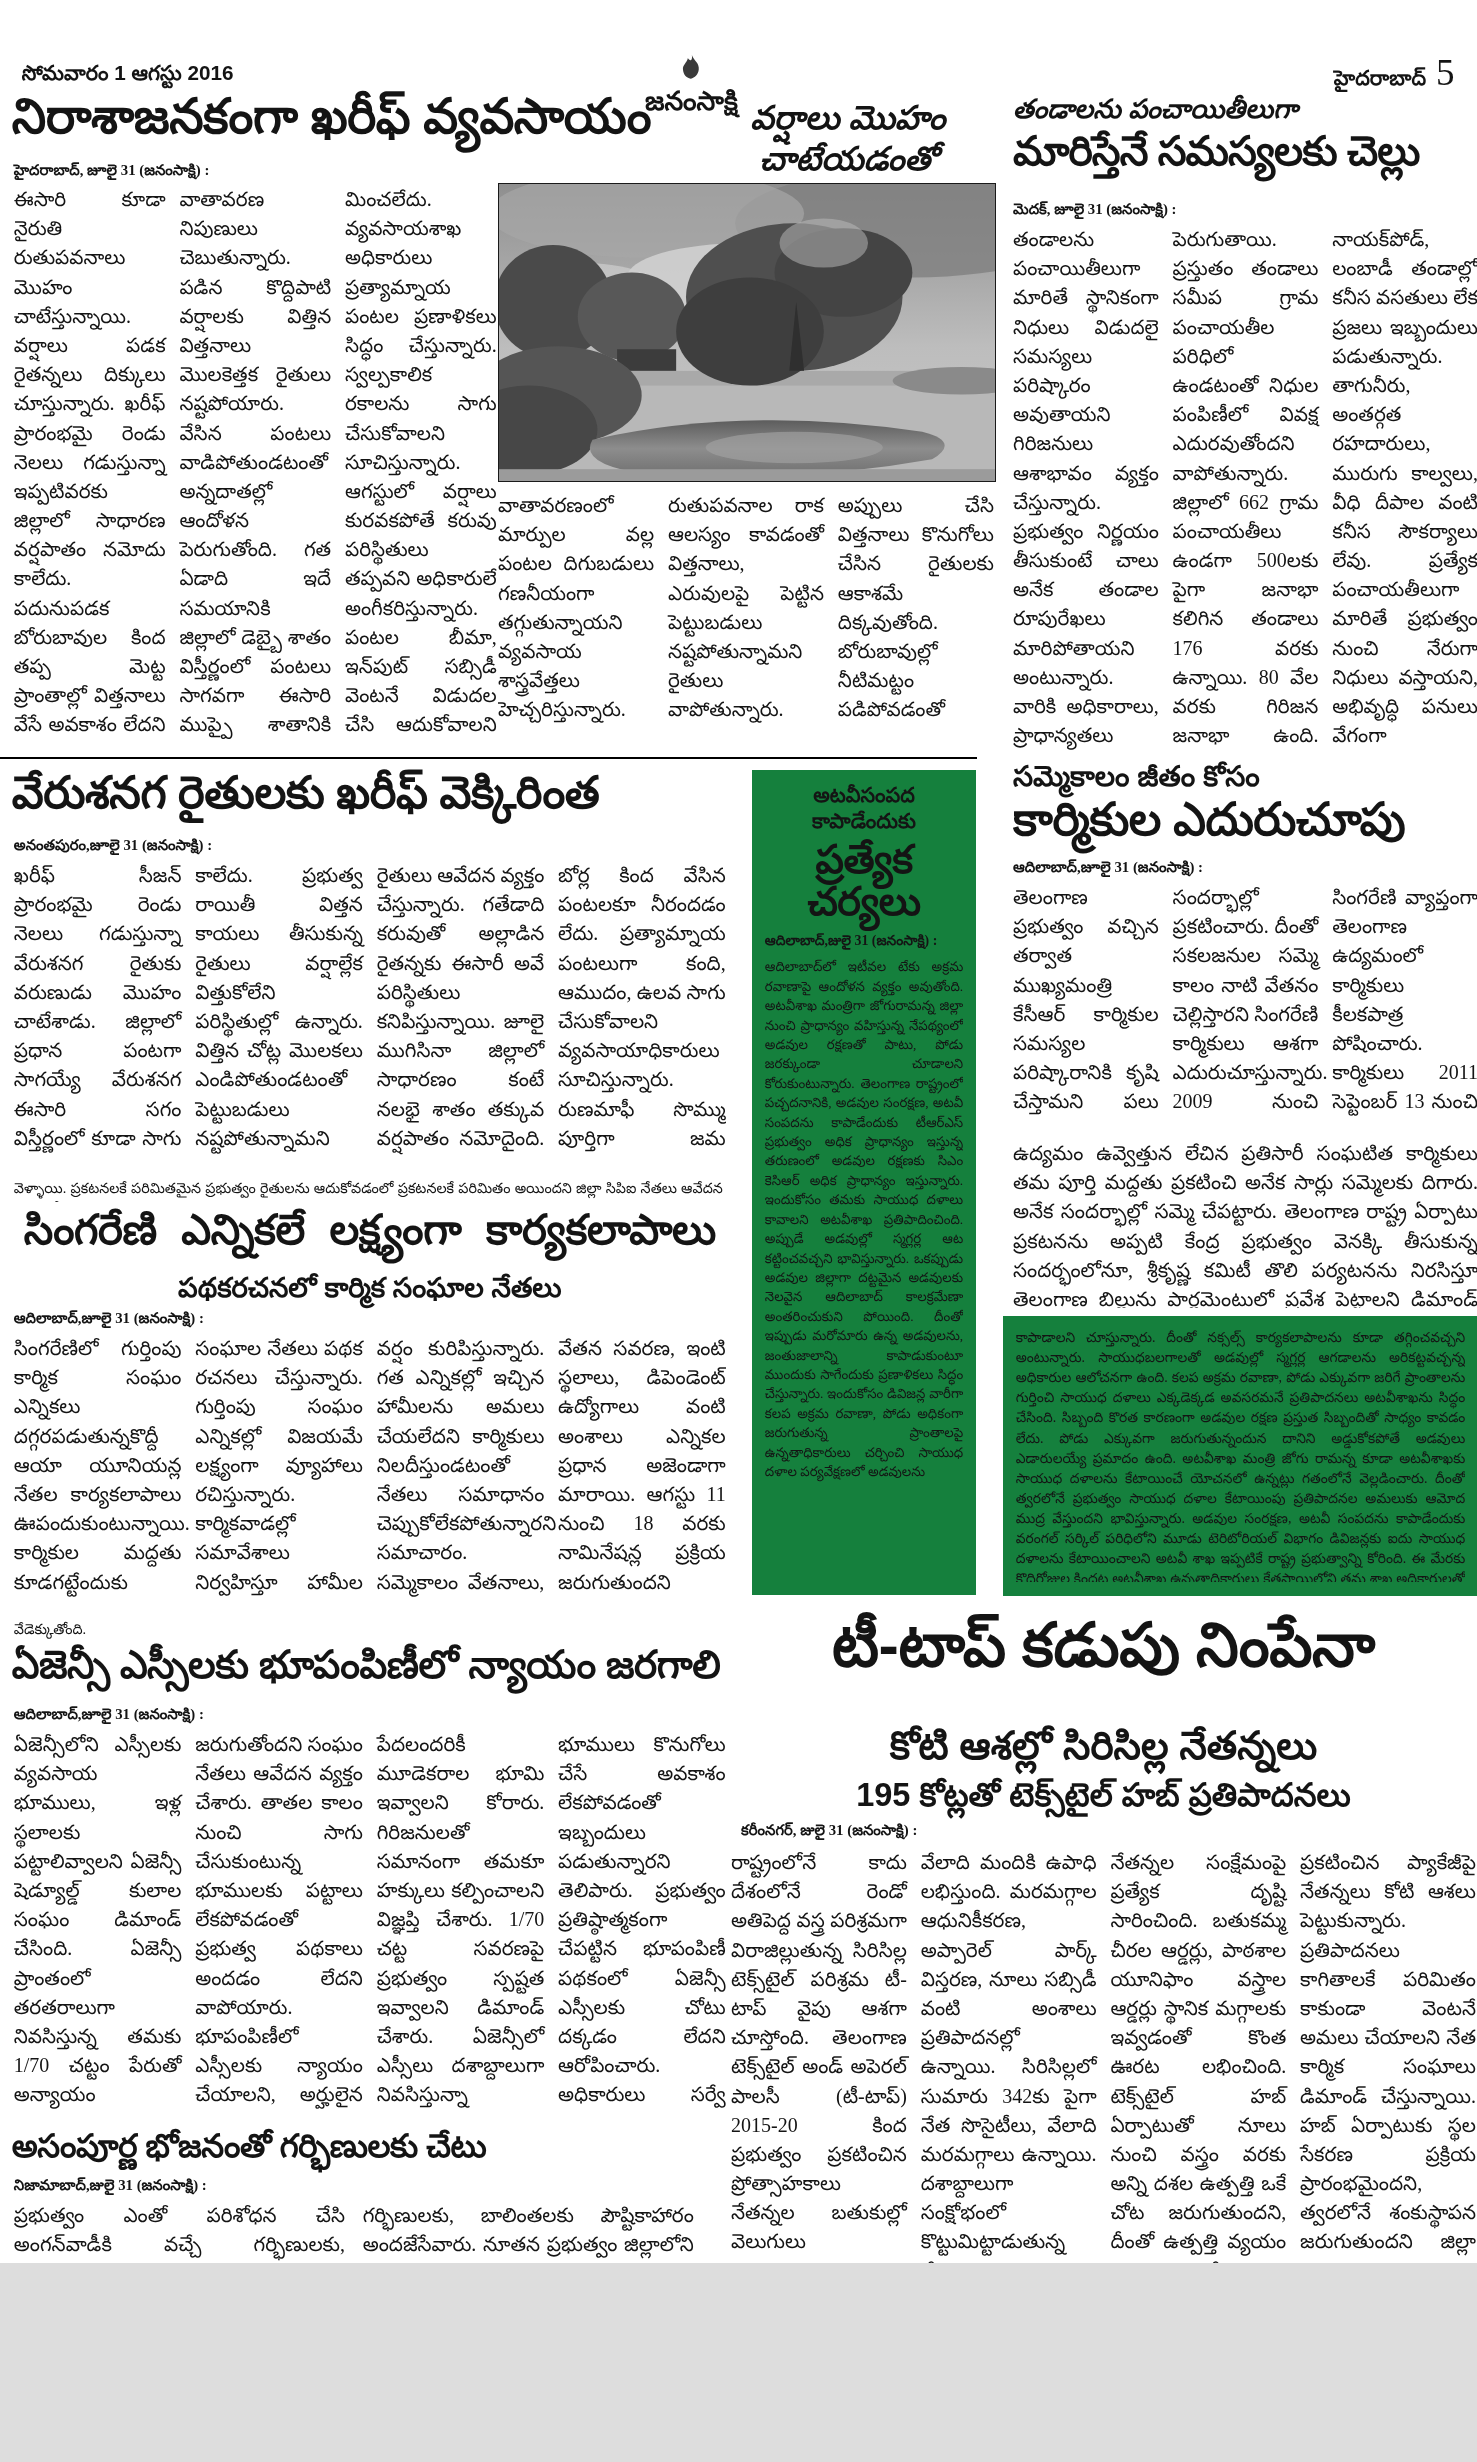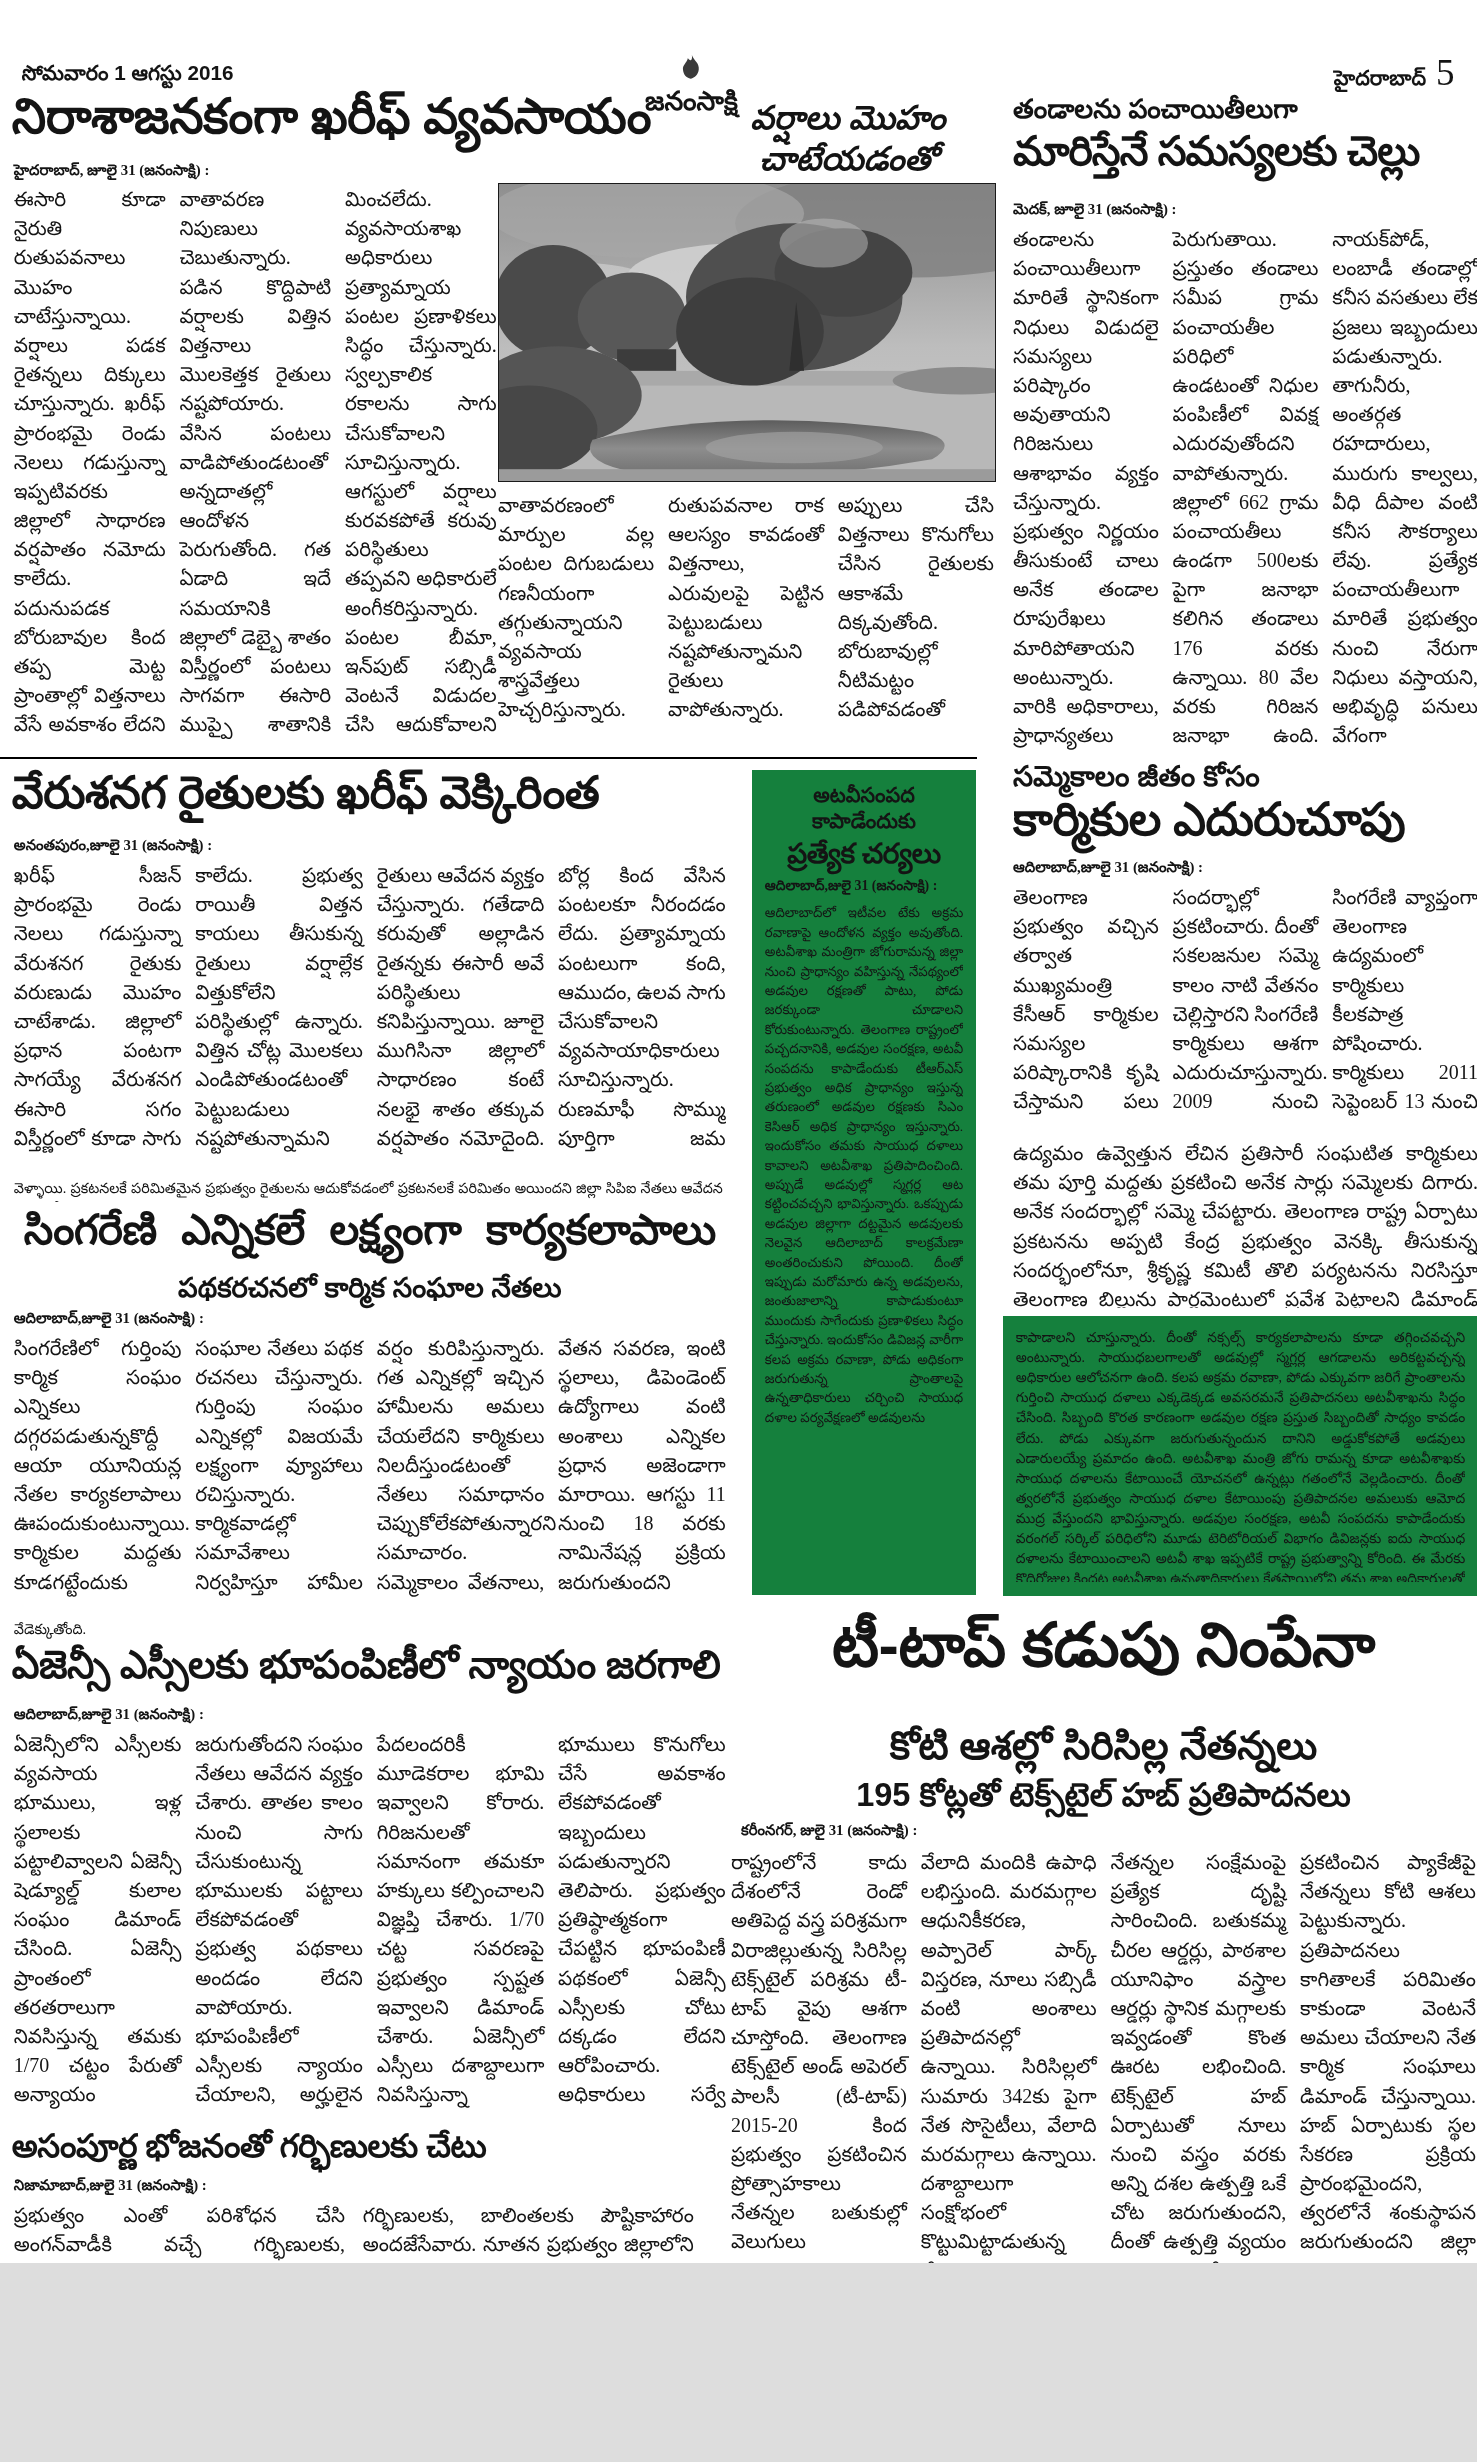--- a/index.html
+++ b/index.html
@@ -92,35 +92,35 @@
       <ellipse cx="30" cy="250" rx="70" ry="45" fill="#474747"></ellipse>
 
       <path d="M95 260 Q250 225 430 252 Q470 262 440 280 Q300 305 150 295 Q80 285 95 260 Z" fill="url(#water)"></path>
       <ellipse cx="300" cy="268" rx="90" ry="16" fill="#9f9f9f" opacity="0.7"></ellipse>
 
       <rect x="0" y="290" width="504" height="12" fill="#9b9b9b"></rect>
     </svg>
   </div>
   <div class="abs body cols3" style="left:498px;top:491px;width:496px;height:262px;">వాతావరణంలో మార్పుల వల్ల పంటల దిగుబడులు గణనీయంగా తగ్గుతున్నాయని వ్యవసాయ శాస్త్రవేత్తలు హెచ్చరిస్తున్నారు. రుతుపవనాల రాక ఆలస్యం కావడంతో విత్తనాలు, ఎరువులపై పెట్టిన పెట్టుబడులు నష్టపోతున్నామని రైతులు వాపోతున్నారు. అప్పులు చేసి విత్తనాలు కొనుగోలు చేసిన రైతులకు ఆకాశమే దిక్కవుతోంది. బోరుబావుల్లో నీటిమట్టం పడిపోవడంతో ఆరుతడి పంటలకూ నీరందడం లేదు. ప్రభుత్వం పంటల బీమా పరిహారం, ఇన్‌పుట్ సబ్సిడీని వెంటనే విడుదల చేయాలని రైతు సంఘాల నేతలు కోరుతున్నారు. ఆగస్టు తొలివారంలో వర్షాలు కురిసే అవకాశం ఉందని వాతావరణ శాఖ అంచనా వేస్తోంది.</div>
 
-  <div class="abs kicker" style="left:1013px;top:94px;font-size:26.6px;">తండాలను పంచాయితీలుగా</div>
+  <div class="abs kicker" style="left:1013px;top:94px;font-size:26.6px;font-style:italic;">తండాలను పంచాయితీలుగా</div>
   <div class="abs hl" style="left:1013px;top:130px;font-size:41px;letter-spacing:-1px;">మారిస్తేనే సమస్యలకు చెల్లు</div>
   <div class="abs dateline" style="left:1013px;top:201px;">మెదక్, జూలై 31 (జనంసాక్షి) :</div>
   <div class="abs body cols3" style="left:1013px;top:225px;width:465px;height:528px;">తండాలను పంచాయితీలుగా మారితే స్థానికంగా నిధులు విడుదలై సమస్యలు పరిష్కారం అవుతాయని గిరిజనులు ఆశాభావం వ్యక్తం చేస్తున్నారు. ప్రభుత్వం నిర్ణయం తీసుకుంటే చాలు అనేక తండాల రూపురేఖలు మారిపోతాయని అంటున్నారు. వారికి అధికారాలు, ప్రాధాన్యతలు పెరుగుతాయి. ప్రస్తుతం తండాలు సమీప గ్రామ పంచాయతీల పరిధిలో ఉండటంతో నిధుల పంపిణీలో వివక్ష ఎదురవుతోందని వాపోతున్నారు. జిల్లాలో 662 గ్రామ పంచాయతీలు ఉండగా 500లకు పైగా జనాభా కలిగిన తండాలు 176 వరకు ఉన్నాయి. 80 వేల వరకు గిరిజన జనాభా ఉంది. నాయక్‌పోడ్, లంబాడీ తండాల్లో కనీస వసతులు లేక ప్రజలు ఇబ్బందులు పడుతున్నారు. తాగునీరు, అంతర్గత రహదారులు, మురుగు కాల్వలు, వీధి దీపాల వంటి కనీస సౌకర్యాలు లేవు. ప్రత్యేక పంచాయతీలుగా మారితే ప్రభుత్వం నుంచి నేరుగా నిధులు వస్తాయని, అభివృద్ధి పనులు వేగంగా జరుగుతాయని తండావాసులు చెబుతున్నారు. మేజర్ గ్రామ పంచాయతీల్లో 52 వరకు, మైనర్ పంచాయతీల్లో 62 నుంచి 12 వరకు తండాలు ఉన్నాయి. కొత్త పంచాయతీల ఏర్పాటుపై ప్రభుత్వం త్వరలో నిర్ణయం తీసుకుంటుందని జిల్లా అధికారులు చెబుతున్నారు. తండాలను పంచాయతీలుగా మారుస్తామని సిఎం కెసిఆర్ గతంలోనే ప్రకటించారు. ఆ హామీ అమలుపై తండావాసులు కోటి ఆశలతో ఎదురుచూస్తున్నారు.</div>
 
   <div class="abs rule" style="left:0;top:757px;width:977px;"></div>
 
   <div class="abs hl" style="left:11.8px;top:770px;font-size:45px;">వేరుశనగ రైతులకు ఖరీఫ్ వెక్కిరింత</div>
   <div class="abs dateline" style="left:13.8px;top:837px;">అనంతపురం,జూలై 31 (జనంసాక్షి) :</div>
   <div class="abs body cols4" style="left:13.8px;top:861px;width:712px;height:311px;">ఖరీఫ్ సీజన్ ప్రారంభమై రెండు నెలలు గడుస్తున్నా వేరుశనగ రైతుకు వరుణుడు మొహం చాటేశాడు. జిల్లాలో ప్రధాన పంటగా సాగయ్యే వేరుశనగ ఈసారి సగం విస్తీర్ణంలో కూడా సాగు కాలేదు. ప్రభుత్వ రాయితీ విత్తన కాయలు తీసుకున్న రైతులు వర్షాల్లేక విత్తుకోలేని పరిస్థితుల్లో ఉన్నారు. విత్తిన చోట్ల మొలకలు ఎండిపోతుండటంతో పెట్టుబడులు నష్టపోతున్నామని రైతులు ఆవేదన వ్యక్తం చేస్తున్నారు. గతేడాది కరువుతో అల్లాడిన రైతన్నకు ఈసారీ అవే పరిస్థితులు కనిపిస్తున్నాయి. జూలై ముగిసినా జిల్లాలో సాధారణం కంటే నలభై శాతం తక్కువ వర్షపాతం నమోదైంది. బోర్ల కింద వేసిన పంటలకూ నీరందడం లేదు. ప్రత్యామ్నాయ పంటలుగా కంది, ఆముదం, ఉలవ సాగు చేసుకోవాలని వ్యవసాయాధికారులు సూచిస్తున్నారు. రుణమాఫీ సొమ్ము పూర్తిగా జమ కాకపోవడంతో కొత్త రుణాలు పుట్టడం లేదని రైతులు వాపోతున్నారు. పంటల బీమా ప్రీమియం గడువు పెంచాలని, ఇన్‌పుట్ సబ్సిడీ వెంటనే ఇవ్వాలని రైతు సంఘాలు డిమాండ్ చేస్తున్నాయి. కరువు మండలాలుగా ప్రకటించి ఆదుకోవాలన్న విజ్ఞప్తులు అరణ్యరోదనగానే మిగిలి</div>
   <div class="abs closing" style="left:13.8px;top:1178px;width:709px;height:23.6px;">వెళ్ళాయి. ప్రకటనలకే పరిమితమైన ప్రభుత్వం రైతులను ఆదుకోవడంలో ప్రకటనలకే పరిమితం అయిందని జిల్లా సిపిఐ నేతలు ఆవేదన వ్యక్తం చేశారు.</div>
 
   <div class="abs graybox" style="left:752px;top:770px;width:224px;height:825px;">
     <div class="subhead" style="font-size:20.7px;">అటవీసంపద కాపాడేందుకు</div>
-    <div class="hl center" style="font-size:28px;margin:5.9px 0 9.9px;white-space:normal;">ప్రత్యేక చర్యలు</div>
+    <div class="hl center" style="font-size:40px;margin:5.9px 0 9.9px;white-space:normal;">ప్రత్యేక చర్యలు</div>
     <div class="dateline" style="font-size:13.8px;margin-bottom:5.9px;">ఆదిలాబాద్,జులై 31 (జనంసాక్షి) :</div>
     <div class="body" style="font-size:13.3px;height:670px;">ఆదిలాబాద్‌లో ఇటీవల టేకు అక్రమ రవాణాపై ఆందోళన వ్యక్తం అవుతోంది. అటవీశాఖ మంత్రిగా జోగురామన్న జిల్లా నుంచి ప్రాధాన్యం వహిస్తున్న నేపథ్యంలో అడవుల రక్షణతో పాటు, పోడు జరక్కుండా చూడాలని కోరుకుంటున్నారు. తెలంగాణ రాష్ట్రంలో పచ్చదనానికి, అడవుల సంరక్షణ, అటవీ సంపదను కాపాడేందుకు టీఆర్ఎస్ ప్రభుత్వం అధిక ప్రాధాన్యం ఇస్తున్న తరుణంలో అడవుల రక్షణకు సిఎం కెసిఆర్ అధిక ప్రాధాన్యం ఇస్తున్నారు. ఇందుకోసం తమకు సాయుధ దళాలు కావాలని అటవీశాఖ ప్రతిపాదించింది. అప్పుడే అడవుల్లో స్మగ్లర్ల ఆట కట్టించవచ్చని భావిస్తున్నారు. ఒకప్పుడు అడవుల జిల్లాగా దట్టమైన అడవులకు నెలవైన ఆదిలాబాద్ కాలక్రమేణా అంతరించుకుని పోయింది. దీంతో ఇప్పుడు మరోమారు ఉన్న అడవులను, జంతుజాలాన్ని కాపాడుకుంటూ ముందుకు సాగేందుకు ప్రణాళికలు సిద్ధం చేస్తున్నారు. ఇందుకోసం డివిజన్ల వారీగా కలప అక్రమ రవాణా, పోడు అధికంగా జరుగుతున్న ప్రాంతాలపై ఉన్నతాధికారులు చర్చించి సాయుధ దళాల పర్యవేక్షణలో అడవులను</div>
   </div>
 
   <div class="abs kicker" style="left:1013px;top:760px;font-size:28.6px;">సమ్మెకాలం జీతం కోసం</div>
   <div class="abs hl" style="left:1013px;top:796px;font-size:46px;">కార్మికుల ఎదురుచూపు</div>
   <div class="abs dateline" style="left:1013px;top:859px;">ఆదిలాబాద్,జూలై 31 (జనంసాక్షి) :</div>
   <div class="abs body cols3" style="left:1013px;top:883px;width:465px;height:248px;">తెలంగాణ ప్రభుత్వం వచ్చిన తర్వాత ముఖ్యమంత్రి కేసీఆర్ కార్మికుల సమస్యల పరిష్కారానికి కృషి చేస్తామని పలు సందర్భాల్లో ప్రకటించారు. దీంతో సకలజనుల సమ్మె కాలం నాటి వేతనం చెల్లిస్తారని సింగరేణి కార్మికులు ఆశగా ఎదురుచూస్తున్నారు. 2009 నుంచి సింగరేణి వ్యాప్తంగా తెలంగాణ ఉద్యమంలో కార్మికులు కీలకపాత్ర పోషించారు. కార్మికులు 2011 సెప్టెంబర్ 13 నుంచి అక్టోబర్ 17 వరకు 35 రోజులపాటు సకలజనుల సమ్మెలో పాల్గొన్నారు. సమ్మెకాలానికి వేతనాలు చెల్లించాలని కార్మిక సంఘాలు యాజమాన్యాన్ని పలుమార్లు కోరాయి. దీని భారం సుమారు వంద కోట్లపైనే ఉంటుందని అంచనా. గుర్తింపు సంఘం ఎన్నికల వేళ ఈ అంశం మరోసారి తెరపైకి వచ్చింది. తెలంగాణ ఉద్యమ సమయంలో చేసిన త్యాగాలకు గుర్తింపుగా సమ్మెకాల వేతనం ఇవ్వాలని కార్మికులు కోరుతున్నారు.</div>
   <div class="abs body" style="left:1013px;top:1139px;width:465px;height:169px;">ఉద్యమం ఉవ్వెత్తున లేచిన ప్రతిసారీ సంఘటిత కార్మికులు తమ పూర్తి మద్దతు ప్రకటించి అనేక సార్లు సమ్మెలకు దిగారు. అనేక సందర్భాల్లో సమ్మె చేపట్టారు. తెలంగాణ రాష్ట్ర ఏర్పాటు ప్రకటనను అప్పటి కేంద్ర ప్రభుత్వం వెనక్కి తీసుకున్న సందర్భంలోనూ, శ్రీకృష్ణ కమిటీ తొలి పర్యటనను నిరసిస్తూ తెలంగాణ బిల్లును పార్లమెంటులో ప్రవేశ పెట్టాలని డిమాండ్ చేస్తూ, తెలంగాణ ప్రాంత ఎంపీ, ఎమ్మెల్యేలు పదవులకు రాజీనామా చేయాలని డిమాండ్ చేస్తూ పలుసందర్భాల్లో ఆందోళనలకు దిగారు.</div>
 

